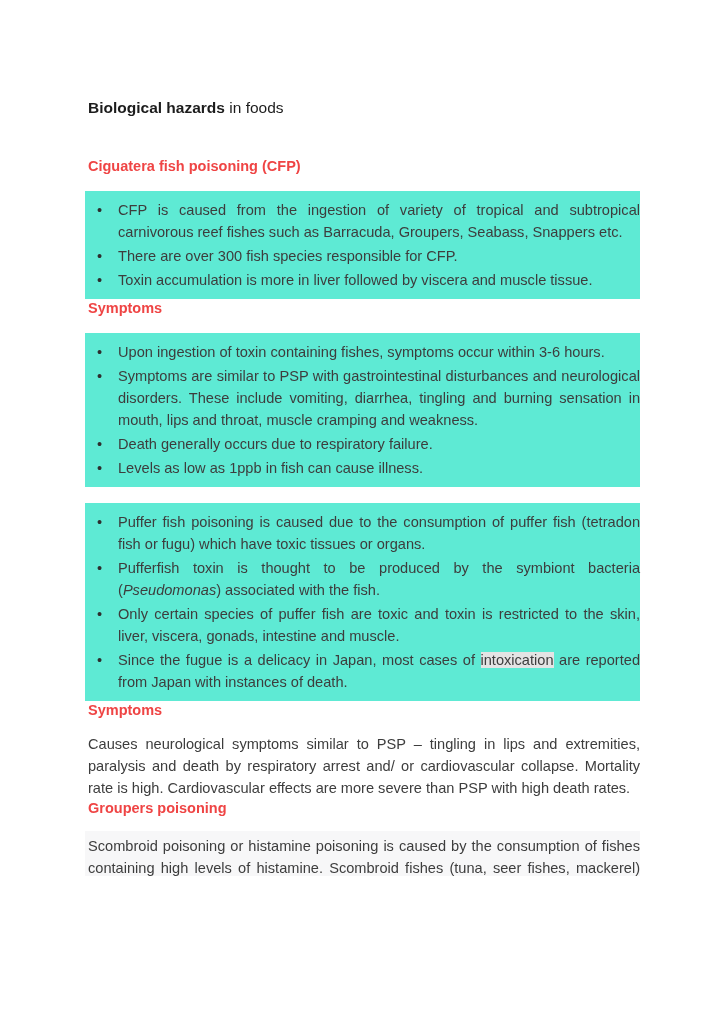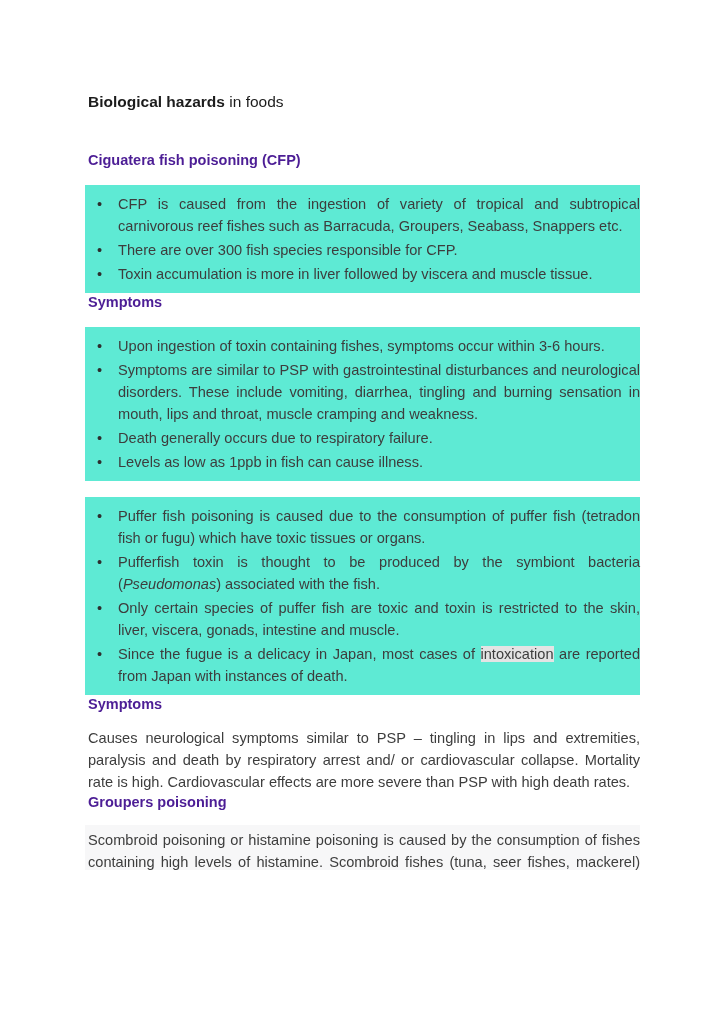--- a/index.html
+++ b/index.html
@@ -1,21 +1,21 @@
 <!DOCTYPE html>
 <html><head>
 <meta charset="utf-8">
 <style>
   * { box-sizing: border-box; }
   html, body { margin: 0; padding: 0; background: #ffffff; }
   .page {
     position: relative;
     width: 724px;
     height: 864px;
-    margin: 6px auto;
+    margin: 12px auto;
     background: #ffffff;
     font-family: "Liberation Sans", "DejaVu Sans", sans-serif;
     color: #3d3d3d;
     overflow: hidden;
   }
   .content {
     position: absolute;
     top: 86px;
     left: 88px;
     width: 552px;
@@ -25,21 +25,21 @@
     line-height: 19px;
     color: #1c1c1c;
     margin: 0 0 40px 0;
     font-weight: normal;
   }
   .doc-title .seg-bold { font-weight: bold; }
   h2.section-heading {
     font-size: 14.5px;
     line-height: 18px;
     font-weight: bold;
-    color: #4c1d95;
+    color: #ef4444;
     margin: 0 0 0 0;
   }
   .mt-lg { margin-top: 30px; }
   .mt-md { margin-top: 26px; }
   .bullet-list {
     list-style: none;
     margin: 16px 0 0 -3px;
     padding: 6px 0 8px 3px;
   }
   .bullet-list.shaded { background: #5eead4; }

